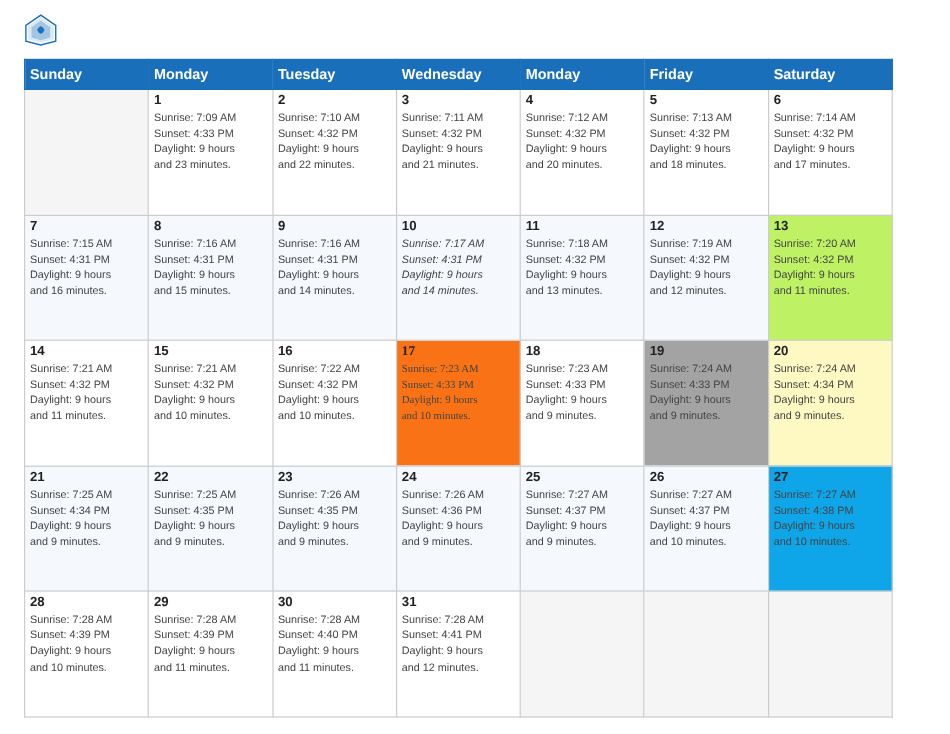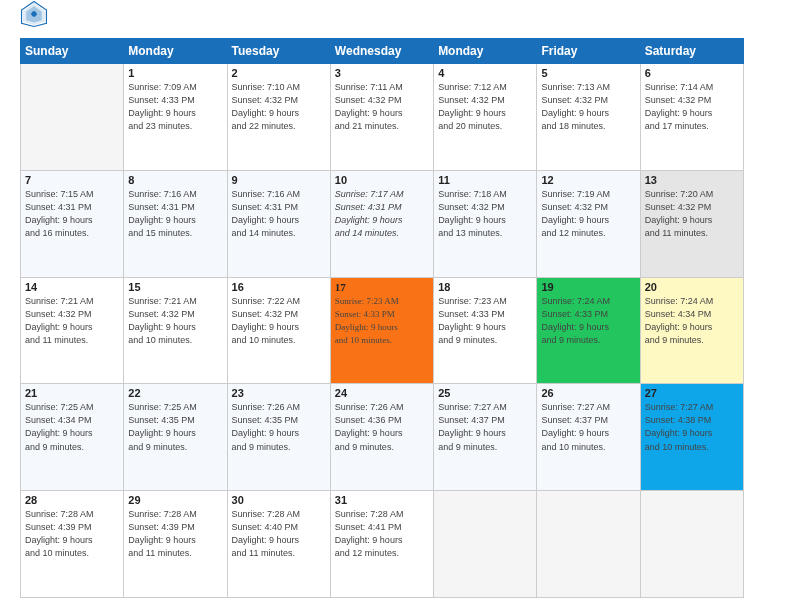--- a/index.html
+++ b/index.html
@@ -6,21 +6,21 @@
     body {
       font-family: Arial, sans-serif;
       background: #fff;
       width: 792px;
       height: 612px;
       overflow: hidden;
     }
     .page {
       width: 764px;
       height: 612px;
-      padding: 0 20px 14px 20px;
+      padding: 11px 20px 14px 20px;
       display: flex;
       flex-direction: column;
     }
     .header {
       display: flex;
       justify-content: space-between;
       align-items: flex-start;
       margin-bottom: 10px;
     }
     .logo {
@@ -220,21 +220,21 @@
 Daylight: 9 hours
 and 13 minutes.</div>
           </td>
           <td style="background: rgb(245, 248, 253);">
             <div class="day-num">12</div>
             <div class="day-info" style="white-space: pre-line;">Sunrise: 7:19 AM
 Sunset: 4:32 PM
 Daylight: 9 hours
 and 12 minutes.</div>
           </td>
-          <td style="background: #e5e5e5;">
+          <td style="background: #bef264;">
             <div class="day-num">13</div>
             <div class="day-info" style="white-space: pre-line;">Sunrise: 7:20 AM
 Sunset: 4:32 PM
 Daylight: 9 hours
 and 11 minutes.</div>
           </td>
         </tr>
         <tr>
           <td style="background: rgb(255, 255, 255);">
             <div class="day-num">14</div>
@@ -264,21 +264,21 @@
 Daylight: 9 hours
 and 10 minutes.</div>
           </td>
           <td style="background: rgb(255, 255, 255);">
             <div class="day-num">18</div>
             <div class="day-info" style="white-space: pre-line;">Sunrise: 7:23 AM
 Sunset: 4:33 PM
 Daylight: 9 hours
 and 9 minutes.</div>
           </td>
-          <td style="background: #22c55e;">
+          <td style="background: #a3a3a3;">
             <div class="day-num">19</div>
             <div class="day-info" style="white-space: pre-line;">Sunrise: 7:24 AM
 Sunset: 4:33 PM
 Daylight: 9 hours
 and 9 minutes.</div>
           </td>
           <td style="background: #fef9c3;">
             <div class="day-num">20</div>
             <div class="day-info" style="white-space: pre-line;">Sunrise: 7:24 AM
 Sunset: 4:34 PM

